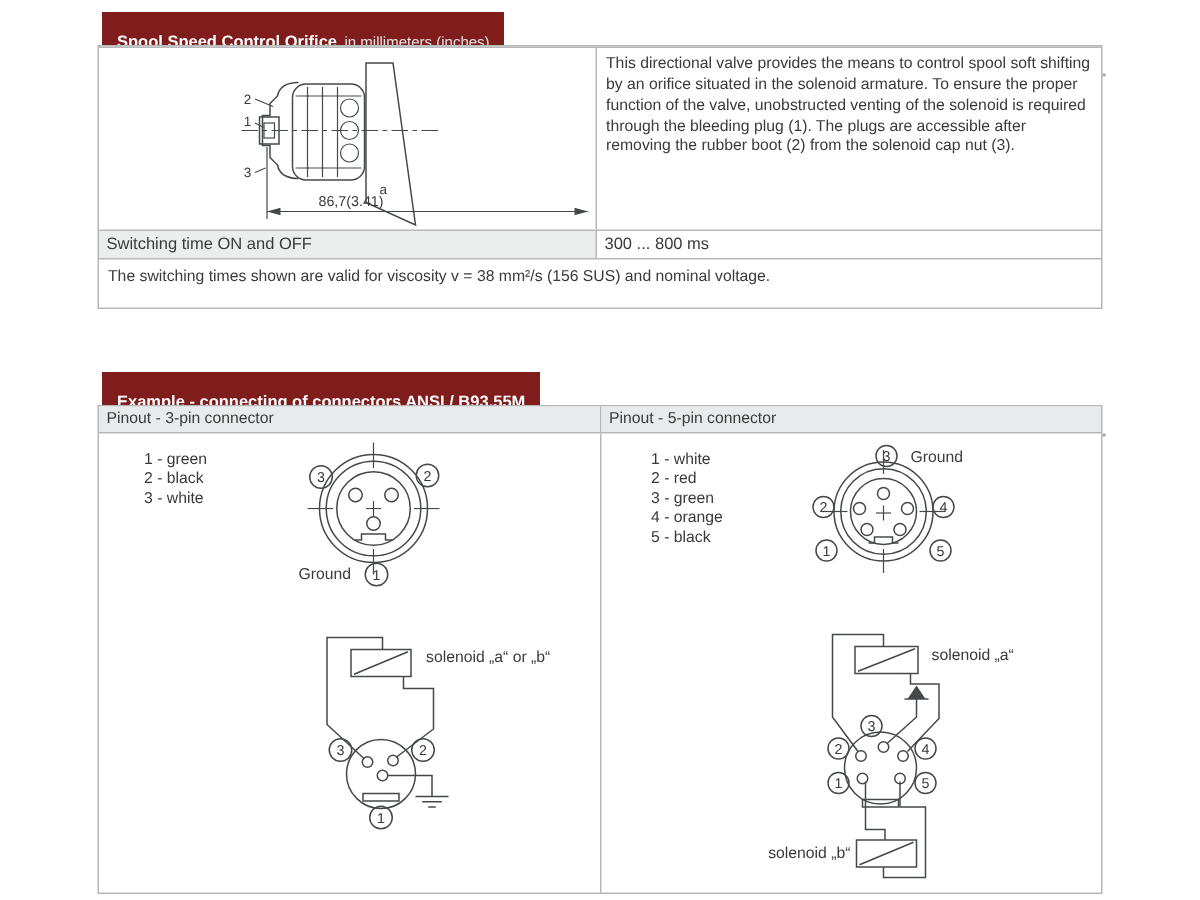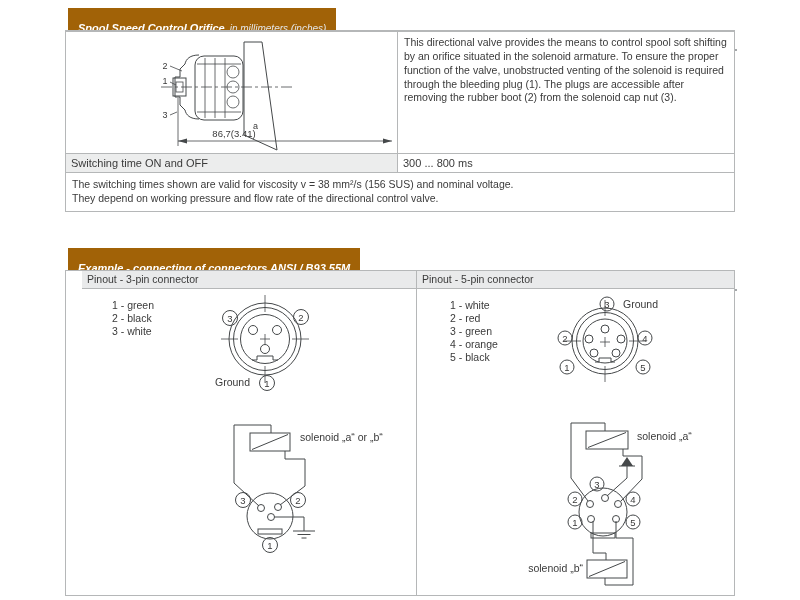--- a/index.html
+++ b/index.html
@@ -1,20 +1,20 @@
 <!DOCTYPE html>
 <html><head>
 <meta charset="utf-8">
 <style>
   html,body{margin:0;padding:0;background:#fff;}
   .page{position:relative;width:800px;height:600px;background:#ffffff;overflow:hidden;
         font-family:"Liberation Sans","DejaVu Sans",sans-serif;color:#3a3a3a;}
   .bar{position:absolute;left:68px;width:669px;border-bottom:2px solid #a4a7a9;}
-  .bar-block{display:inline-block;background:#a16207;color:#ffffff;font-size:11px;font-weight:bold;
-             line-height:17px;height:17px;padding:12px 10px;white-space:nowrap;font-style:italic;}
+  .bar-block{display:inline-block;background:#7f1d1d;color:#ffffff;font-size:11px;font-weight:bold;
+             line-height:17px;height:17px;padding:12px 10px;white-space:nowrap;}
   .bar-sub{font-weight:normal;font-size:10px;color:#e4e5e6;margin-left:5px;}
   .tbl{position:absolute;left:65px;width:670px;border:1px solid #b5b7b8;box-sizing:border-box;background:#fff;}
   .row{display:flex;border-bottom:1px solid #b5b7b8;}
   .row:last-child{border-bottom:none;}
   .cell{box-sizing:border-box;}
   .c-l1{width:332px;border-right:1px solid #b5b7b8;flex:none;}
   .c-l2{width:335px;border-right:1px solid #b5b7b8;flex:none;}
   .c-r{flex:1;min-width:0;}
   .hd{background:#e9eaeb;font-weight:bold;font-size:11px;line-height:17px;height:17px;padding-left:5px;}
   .hd2{background:#e9eaeb;font-size:10.5px;line-height:17px;height:17px;padding-left:5px;}
@@ -83,32 +83,31 @@
       </div>
       <div class="cell c-r txt">This directional valve provides the means to control spool soft shifting by an orifice situated in the solenoid armature. To ensure the proper function of the valve, unobstructed venting of the solenoid is required through the bleeding plug (1). The plugs are accessible after removing the rubber boot (2) from the solenoid cap nut (3).</div>
     </div>
     <div class="row">
       <div class="cell c-l1 sw swl">Switching time ON and OFF</div>
       <div class="cell c-r sw">300 ... 800 ms</div>
     </div>
     <div class="row">
       <div class="cell foot" style="width:100%;">
         <div>The switching times shown are valid for viscosity v = 38 mm²/s (156 SUS) and nominal voltage.</div>
-        <div>They depend on working pressure and flow rate of the directional control valve.</div>
       </div>
     </div>
   </div>
 
   <div class="bar" style="top:248px;">
     <div class="bar-block">
       <span>Example - connecting of connectors ANSI / B93.55M</span>
     </div>
   </div>
 
-  <div class="tbl" style="top:270px;padding-left:16px;">
+  <div class="tbl" style="top:270px;">
     <div class="row">
       <div class="cell c-l2 hd2">Pinout - 3-pin connector</div>
       <div class="cell c-r hd2">Pinout - 5-pin connector</div>
     </div>
     <div class="row" style="height:306px;align-items:flex-end;">
 
       <div class="cell c-l2">
         <svg width="333" height="306" viewBox="0 0 333 306">
 
           <text x="30" y="20">1 - green</text>

